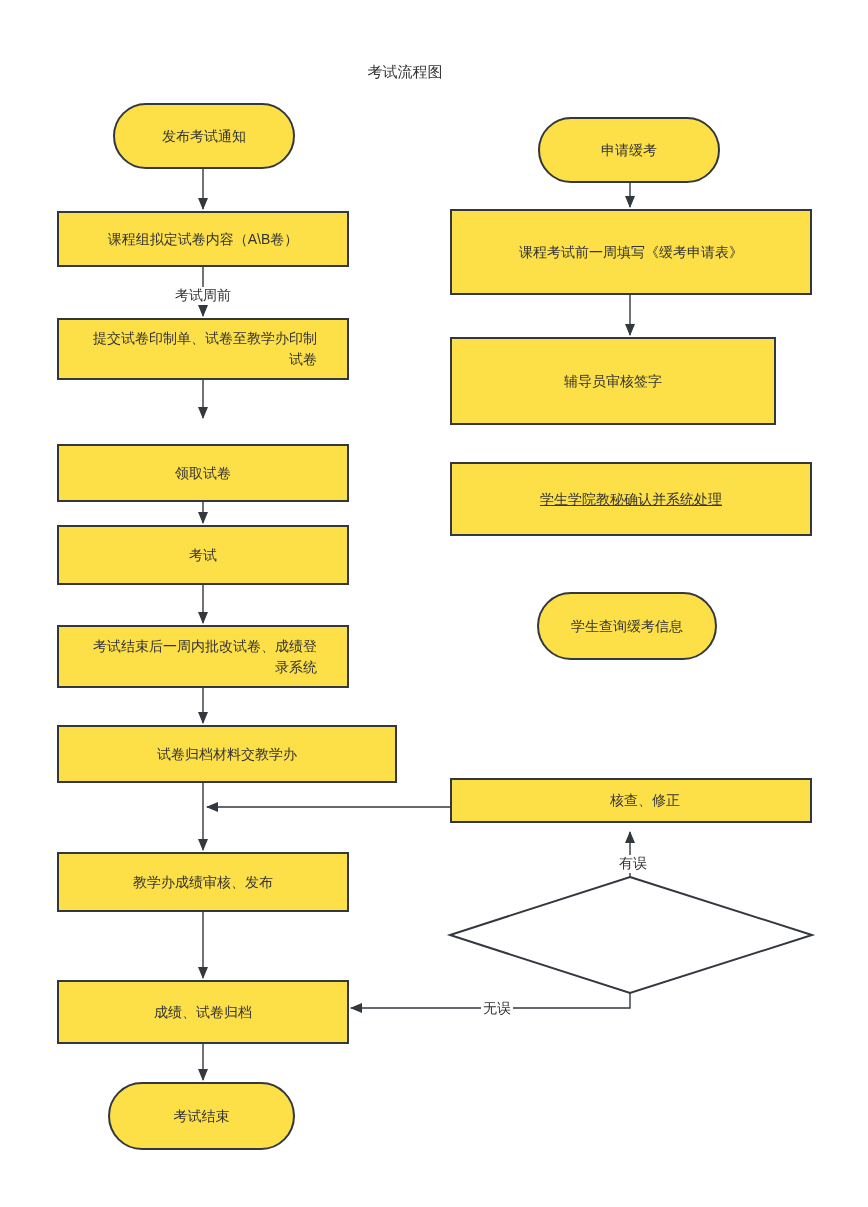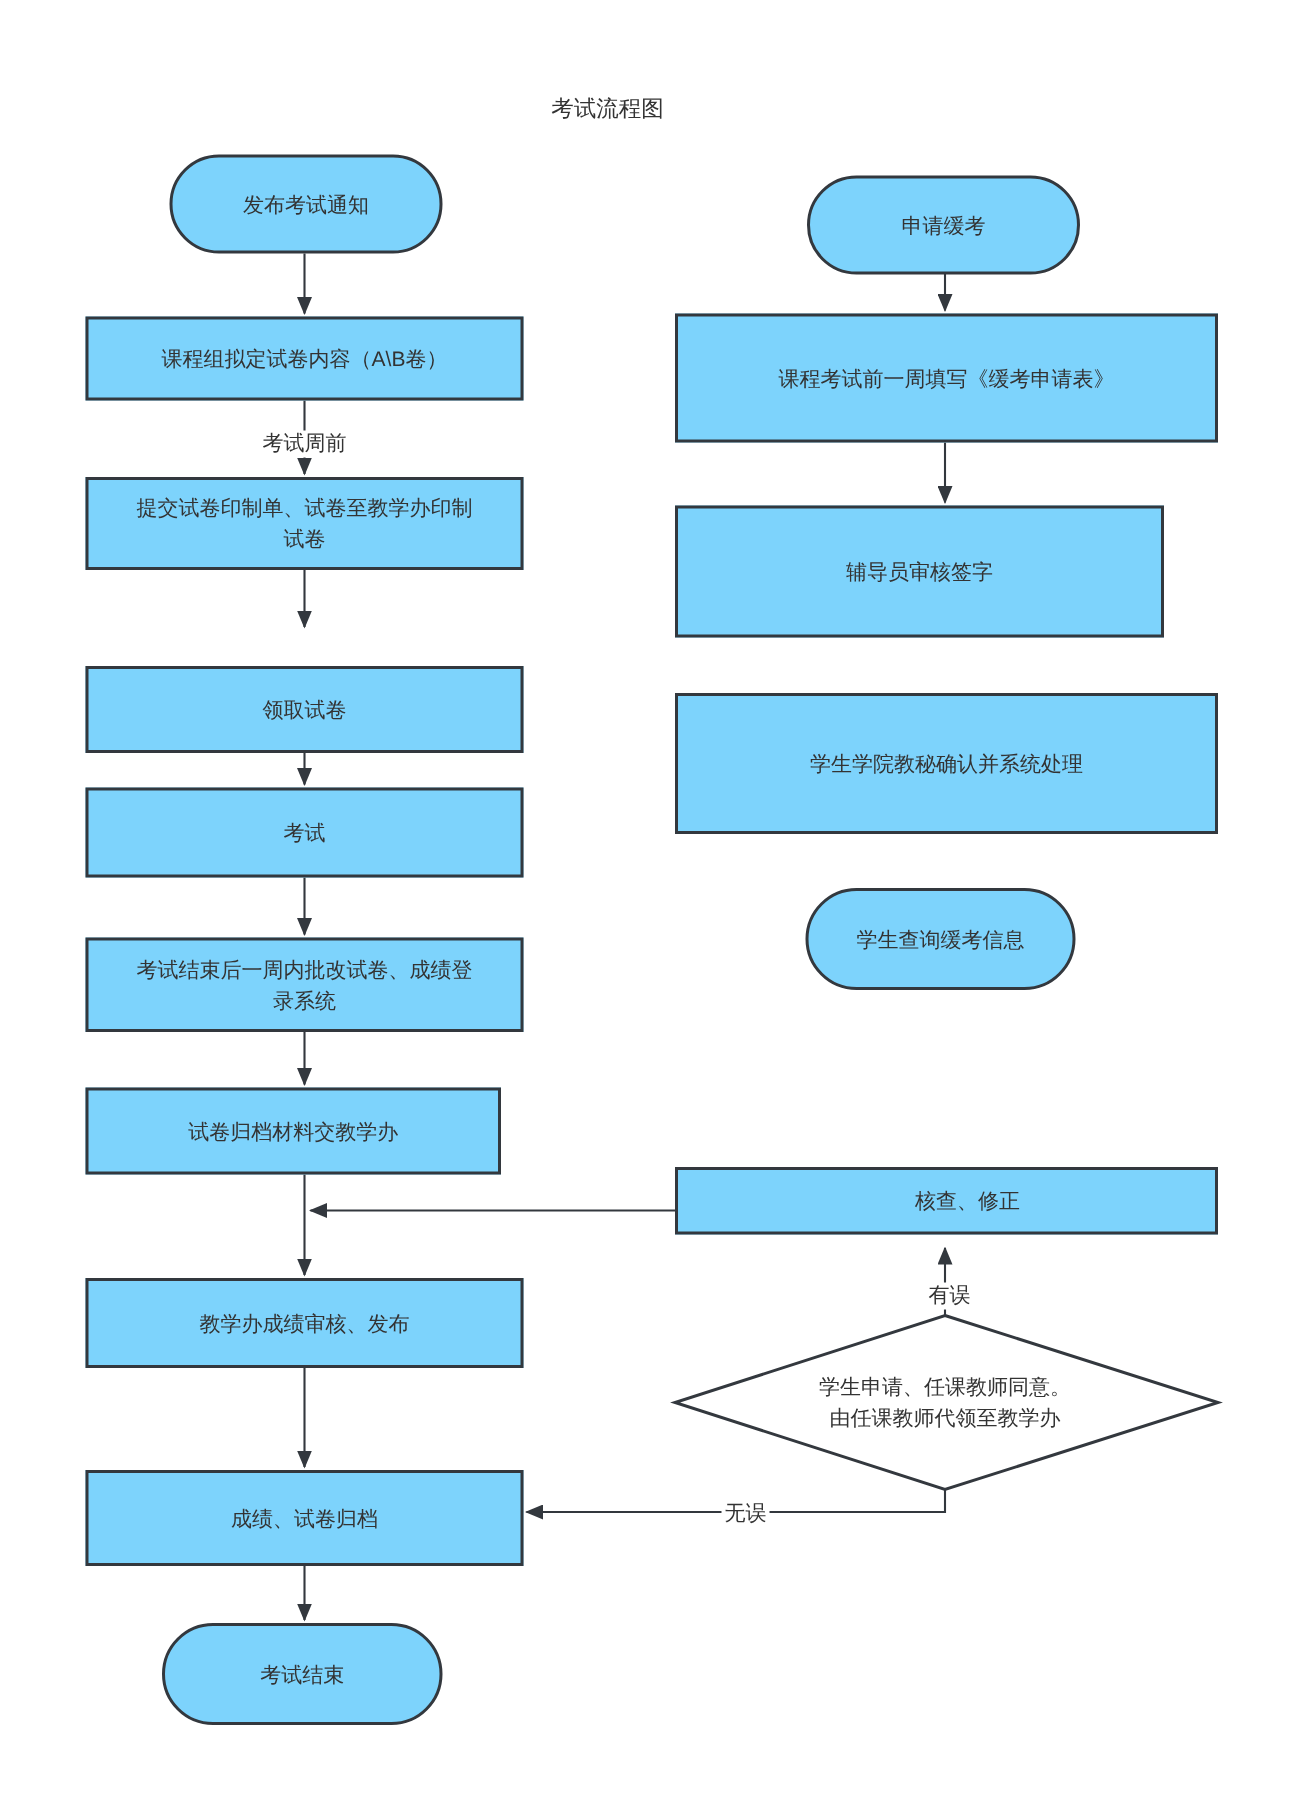--- a/index.html
+++ b/index.html
@@ -6,23 +6,23 @@
   body{font-family:"Liberation Sans","DejaVu Sans",sans-serif;}
   .canvas{
     position:relative;width:868px;height:1207px;background:#ffffff;overflow:hidden;
     color:#333333;
   }
   .title{
     position:absolute;top:63px;left:0;width:810px;text-align:center;
     font-size:15px;color:#333333;
   }
   .node{
-    position:absolute;box-sizing:border-box;background:#7dd3fc;
+    position:absolute;box-sizing:border-box;background:#fde047;
     border:2px solid #33383e;
-    display:flex;align-items:center;justify-content:center;text-align:center;
+    display:flex;align-items:center;justify-content:center;text-align:right;
     font-size:14px;color:#333333;line-height:1.5;z-index:2;
   }
   .stadium{border-radius:34px;}
   .lcol{padding:0 30px;}
   .rcol{padding:0 20px;}
   .edge-label{
     position:absolute;transform:translate(-50%,-50%);background:#ffffff;
     font-size:14px;color:#333333;padding:0 2px;white-space:nowrap;z-index:3;
   }
   .diamond-text{
@@ -87,21 +87,21 @@
   </div>
 
   <div class="node lcol" style="left:57px;top:525px;width:292px;height:60px;">
     <span>考试</span>
   </div>
 
   <div class="node lcol" style="left:57px;top:625px;width:292px;height:63px;">
     <span>考试结束后一周内批改试卷、成绩登录系统</span>
   </div>
 
-  <div class="node lcol" style="left:57px;top:725px;width:277px;height:58px;">
+  <div class="node lcol" style="left:57px;top:725px;width:340px;height:58px;">
     <span>试卷归档材料交教学办</span>
   </div>
 
   <div class="node lcol" style="left:57px;top:852px;width:292px;height:60px;">
     <span>教学办成绩审核、发布</span>
   </div>
 
   <div class="node lcol" style="left:57px;top:980px;width:292px;height:64px;">
     <span>成绩、试卷归档</span>
   </div>
@@ -115,33 +115,30 @@
   </div>
 
   <div class="node rcol" style="left:450px;top:209px;width:362px;height:86px;">
     <span>课程考试前一周填写《缓考申请表》</span>
   </div>
 
   <div class="node rcol" style="left:450px;top:337px;width:326px;height:88px;">
     <span>辅导员审核签字</span>
   </div>
 
-  <div class="node rcol" style="left:450px;top:462px;width:362px;height:94px;">
+  <div class="node rcol" style="left:450px;top:462px;width:362px;height:74px;text-decoration:underline;">
     <span>学生学院教秘确认并系统处理</span>
   </div>
 
   <div class="node stadium" style="left:537px;top:592px;width:180px;height:68px;">
     <span>学生查询缓考信息</span>
   </div>
 
   <div class="node" style="left:450px;top:778px;width:362px;height:45px;padding-left:28px;">
     <span>核查、修正</span>
   </div>
 
-  <div class="diamond-text">
-    <span>学生申请、任课教师同意。由任课教师代领至教学办</span>
-  </div>
 
   <div class="edge-label" style="left:203px;top:296px;">考试周前</div>
   <div class="edge-label" style="left:633px;top:864px;">有误</div>
   <div class="edge-label" style="left:497px;top:1009px;">无误</div>
 
 </div>
 
 </body></html>

